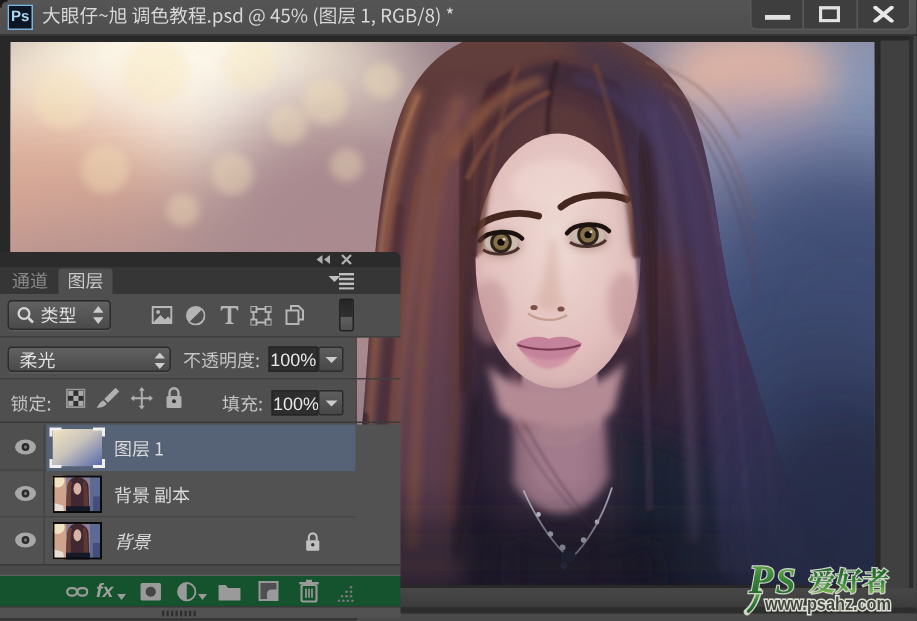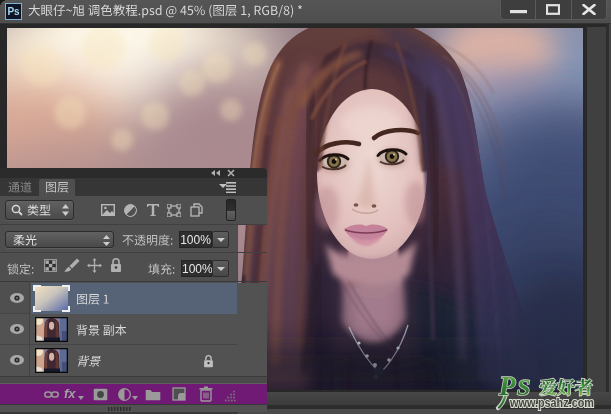--- a/index.html
+++ b/index.html
@@ -38,21 +38,21 @@
 #ptop { top:0; height:10px; background:#2b2b2b; border-radius:0 4px 0 0; }
 #ptabs { top:10px; height:18px; background:#363636; }
 .tab { position:absolute; top:1px; height:17px; font-size:12px; text-align:center; line-height:17px; }
 #tab1 { left:3px; width:34px; color:#888; }
 #tab2 { left:39px; width:36px; color:#c9c9c9; background:#4f4f4f; border-radius:2px 2px 0 0; }
 #pfilter { top:28px; height:29px; background:#4f4f4f; border-bottom:1px solid #404040; }
 #pblend { top:57px; height:28px; border-bottom:1px solid #404040; }
 #plock { top:85px; height:29px; border-bottom:1px solid #3a3a3a; }
 #prows { top:115px; height:93px; background:#525252; }
 #pbelow { top:208px; height:7px; background:#4a4a4a; border-top:1px solid #3a3a3a;}
-#picons { top:215px; height:21px; background:#701a75; border-top:1px solid #5e5e5e;text-align:right; }
+#picons { top:215px; height:21px; background:#14532d; border-top:1px solid #5e5e5e;text-align:right; }
 #pgrip { top:236px; height:8px; background:#525252; border-top:1px solid #383838; }
 .layer { position:absolute; left:0; width:237px; height:31px; }
 .eyecol { position:absolute; left:0; top:0; width:30px; height:31px; border-right:1px solid #444; }
 .lrow-sep { border-bottom:1px solid #454545; }
 .thumb { position:absolute; left:35px; top:3px; width:33px; height:25px; }
 .ddbox { position:absolute; background:linear-gradient(#616161,#4a4a4a);
   border:1px solid #2c2c2c; border-radius:3px; box-shadow:0 1px 0 rgba(255,255,255,.08); }
 .valbox { position:absolute; background:#2e2e2e; border:1px solid #252525;
   color:#e8e8e8; font-size:12px; text-align:center; }
 .valbtn { position:absolute; width:17px; background:linear-gradient(#5e5e5e,#474747);

